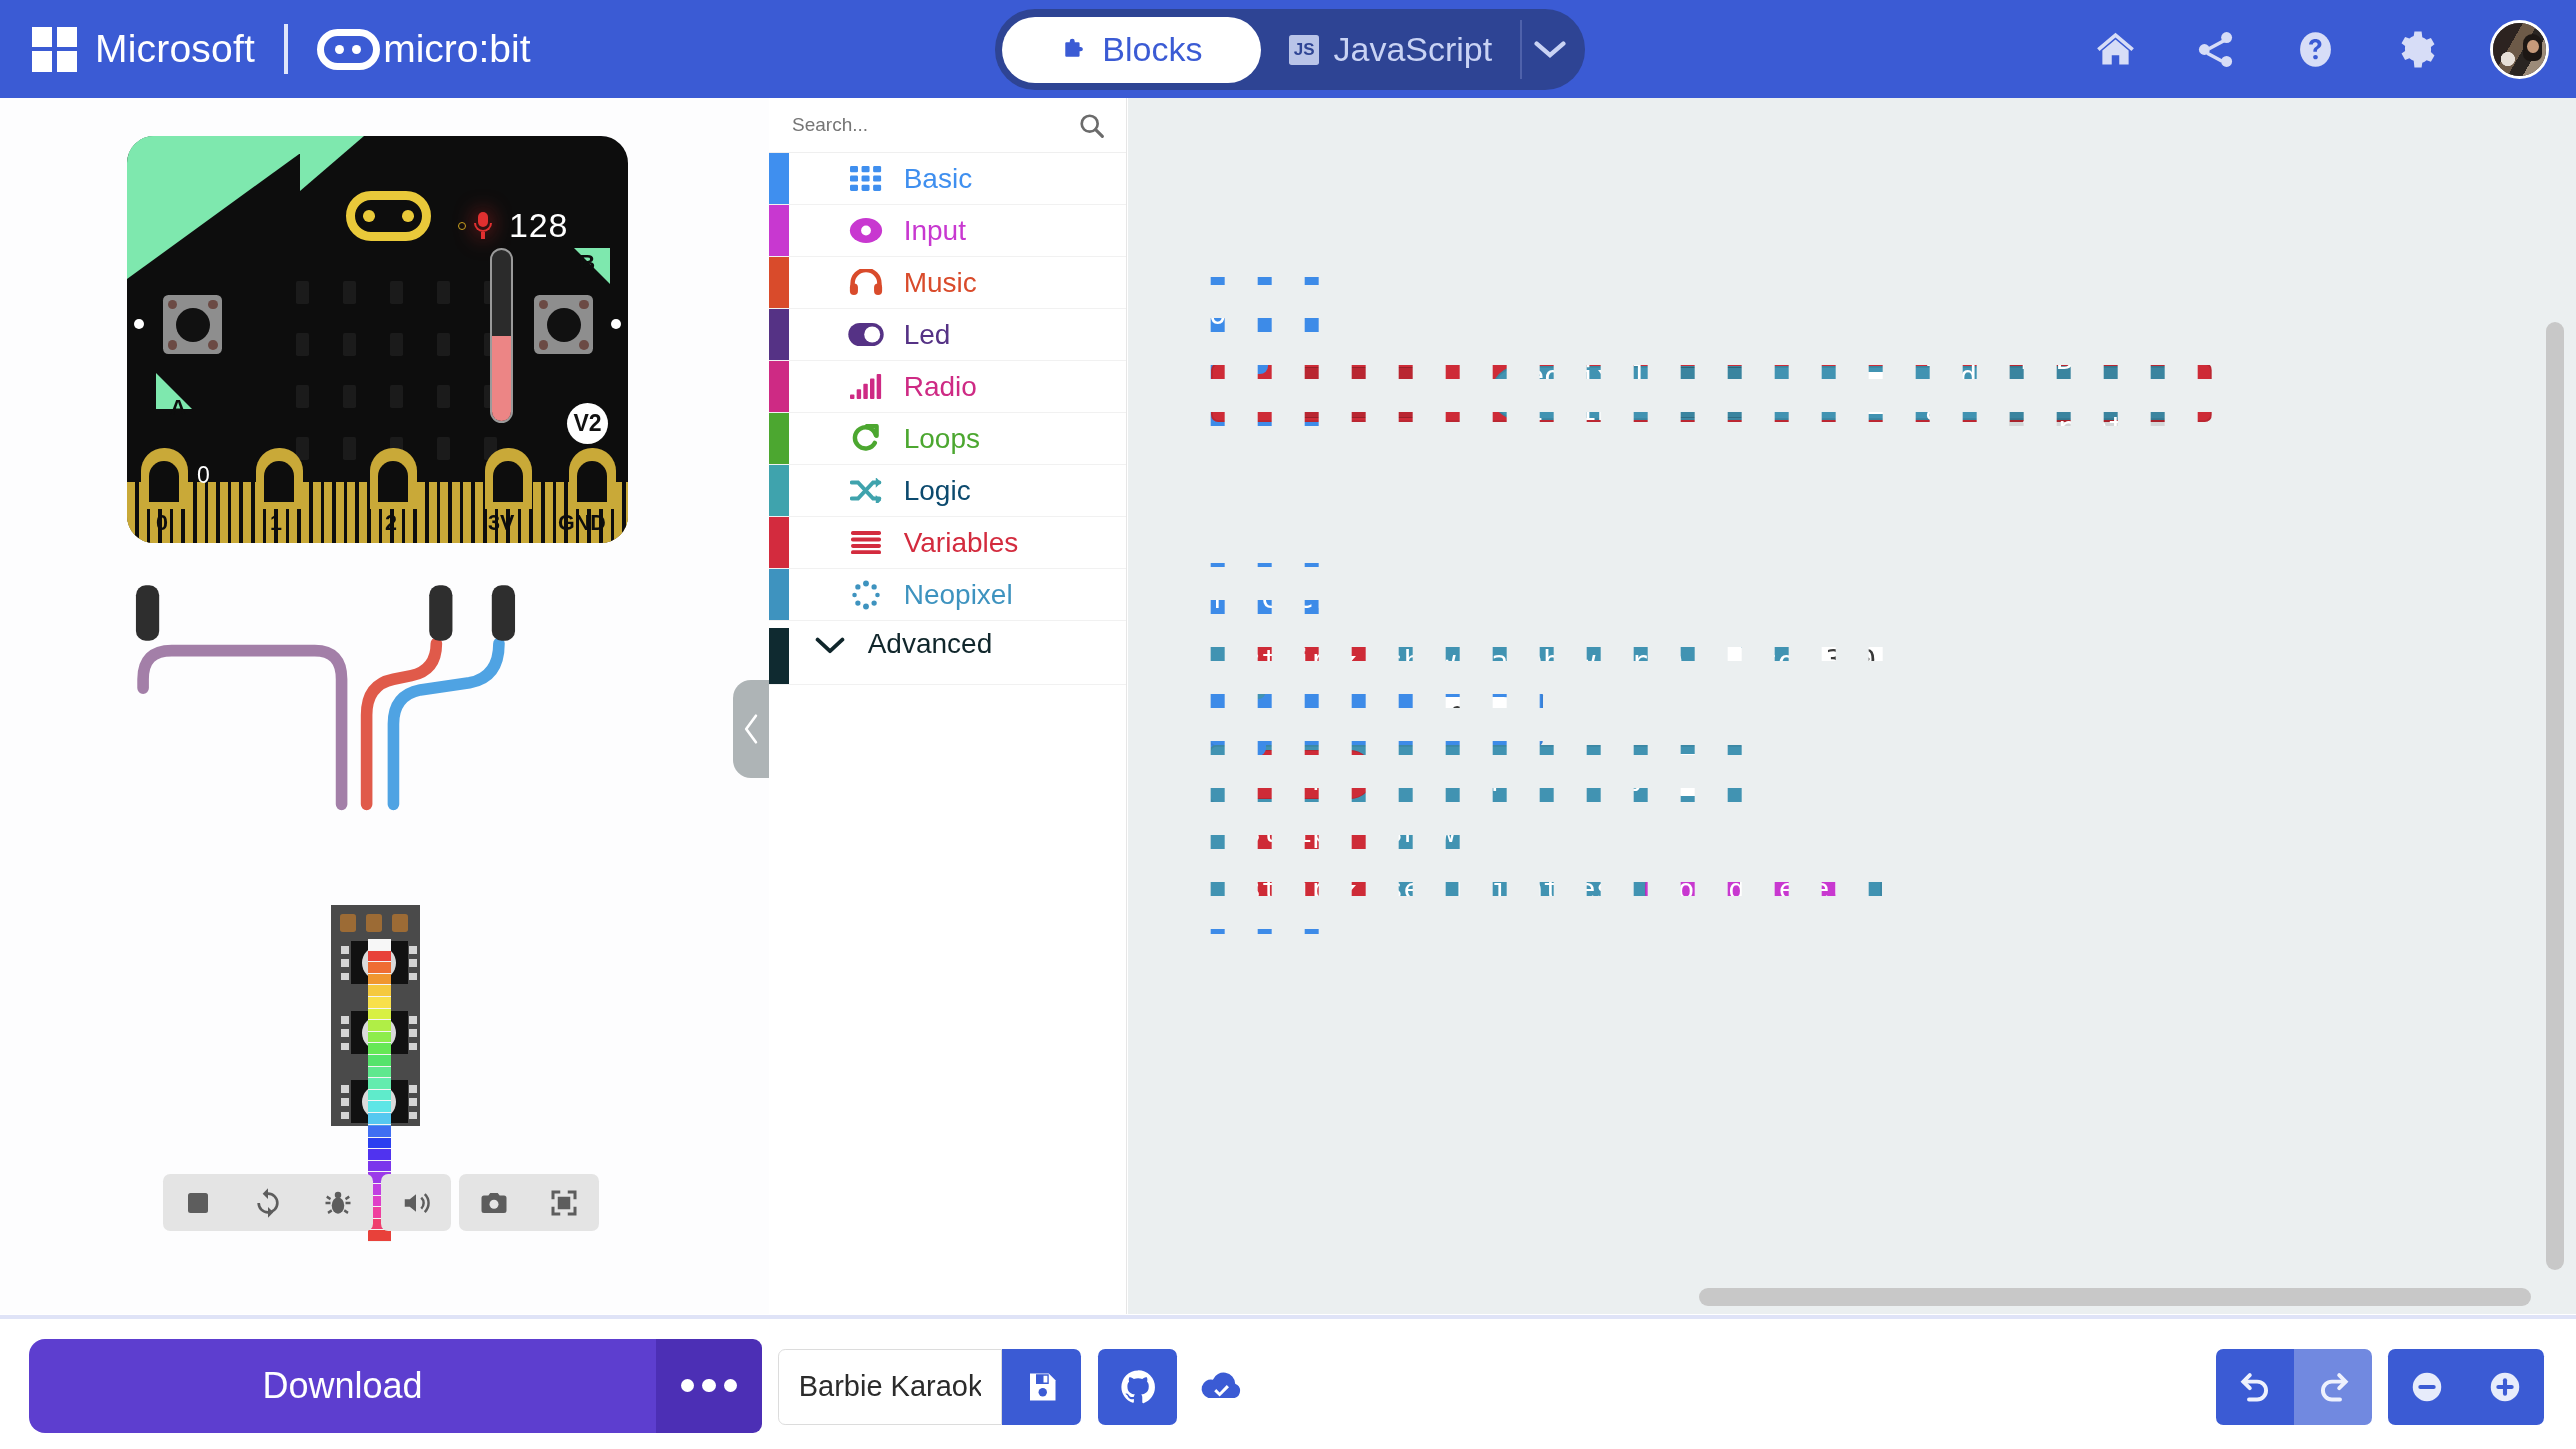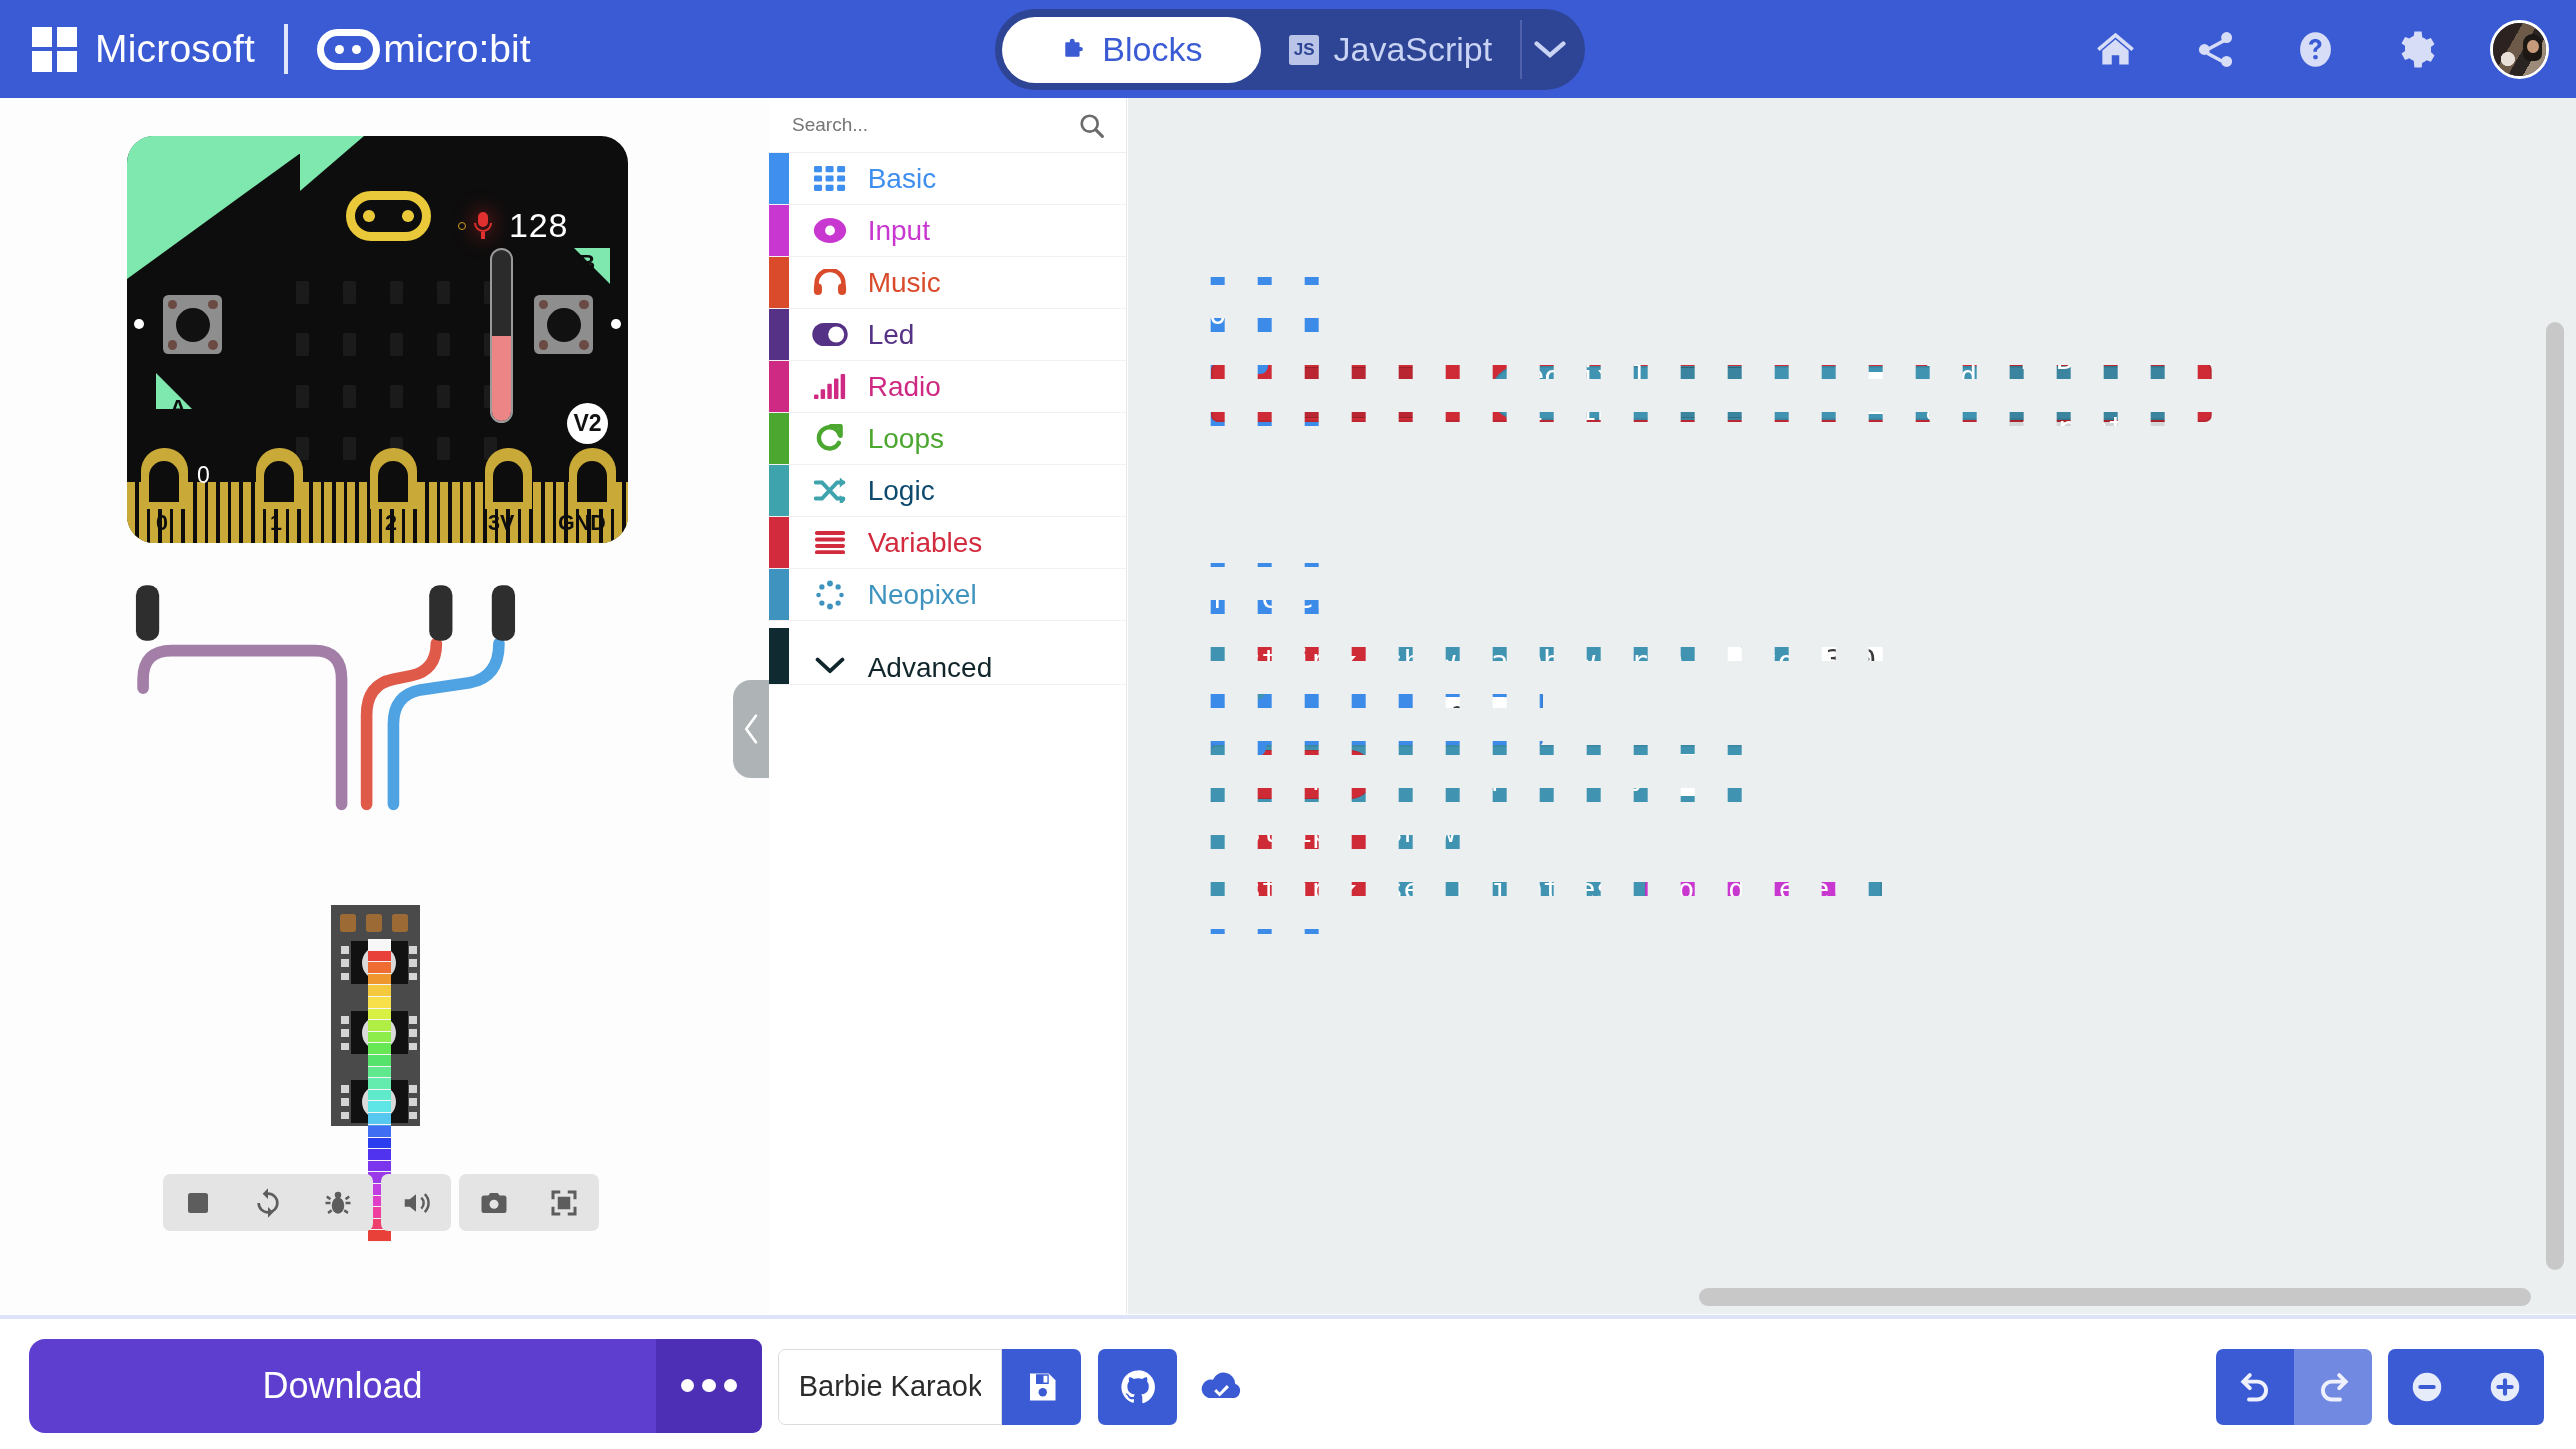--- a/index.html
+++ b/index.html
@@ -167,26 +167,26 @@
   
   #toolbox { position: absolute; left: 769px; top: 98px; width: 358px; height: 1216px;
     background: #fff; border-right: 0.9px solid #e6e6e6; }
   #search-row { height: 55px; display: flex; align-items: center; padding: 0 19.7px 0 23px;
     border-bottom: 0.9px solid #efefef; }
   #search-input { flex: 1; border: none; outline: none; font-size: 19px; color: #7a7a7a;
     font-family: "Liberation Sans", sans-serif; background: transparent; }
   .search-icon { width: 29px; height: 29px; }
 
   .cat-row { height: 52px; display: flex; align-items: center; position: relative;
-    border-bottom: 0.9px solid #f1f1f1; cursor: pointer; }
+    border-bottom: 0.9px solid #f1f1f1; cursor: pointer; padding-left: 36px; }
   .cat-color { position: absolute; left: 0; top: 0; width: 19.7px; height: 100%; }
   .cat-icon { width: 36px; height: 36px; margin-left: 43px; display: flex;
     align-items: center; justify-content: center; }
   .cat-label { font-size: 28px; margin-left: 19.7px; }
-  #advanced-row { height: 64px; display: flex; align-items: flex-end; position: relative;
+  #advanced-row { height: 64px; display: flex; align-items: flex-start; position: relative;
     border-top: 7.2px solid #fff; border-bottom: 0.9px solid #f1f1f1; cursor: pointer; }
 
   #toolbox-collapse {
     position: absolute; left: 733px; top: 680px; width: 36px; height: 98px;
     background: #aeb4b6; border-radius: 18px 0 0 18px;
     display: flex; align-items: center; justify-content: center; cursor: pointer; z-index: 5;
   }
   #toolbox-collapse svg { fill: none; stroke: #fff; stroke-width: 3; }
 
   

